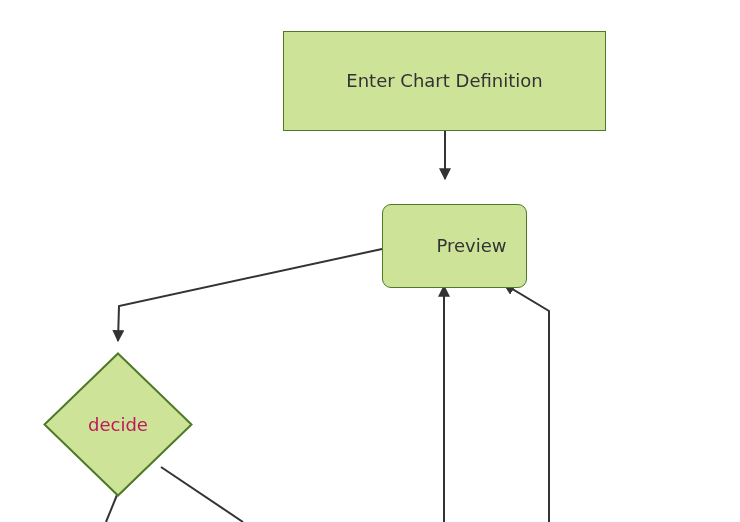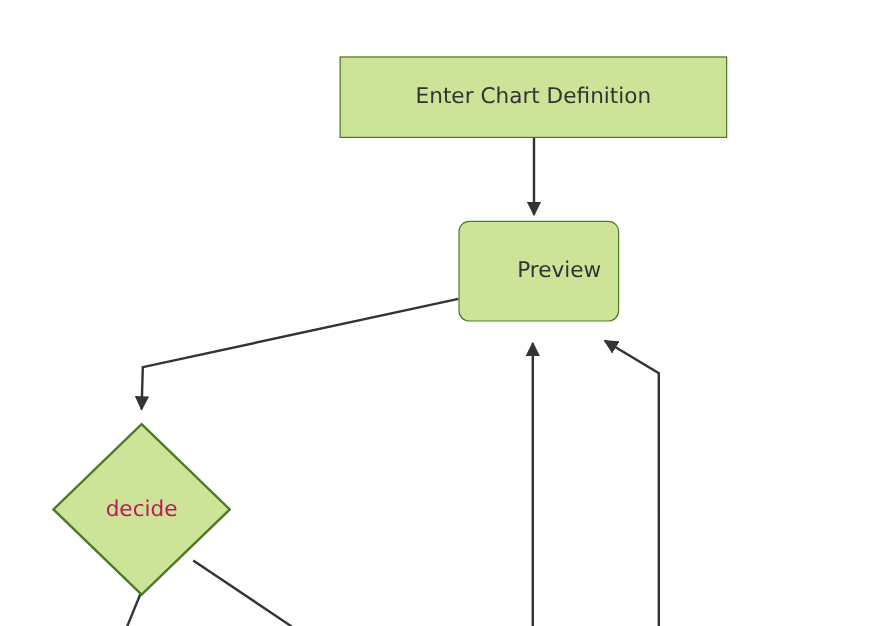--- a/index.html
+++ b/index.html
@@ -82,25 +82,25 @@
 
     <path d="M 444 522 L 444 286" fill="none" stroke="#333333" stroke-width="2" marker-end="url(#arrow)"></path>
 
     <path d="M 549 522 L 549 311 L 504 284" fill="none" stroke="#333333" stroke-width="2" marker-end="url(#arrow)"></path>
 
     <path d="M 117 495 L 106 522" fill="none" stroke="#333333" stroke-width="2"></path>
 
     <path d="M 161 467 L 243 522" fill="none" stroke="#333333" stroke-width="2"></path>
   </svg>
 
-  <div class="node node-rect" style="left:283px; top:31px; width:323px; height:68px;margin-top:16px;">
+  <div class="node node-rect" style="left:283px; top:31px; width:323px; height:100px;">
     <span>Enter Chart Definition</span>
   </div>
 
-  <div class="node node-round" style="left:382px; top:184px; width:134px; height:84px;padding-left:34px;">
+  <div class="node node-round" style="left:382px; top:204px; width:145px; height:84px;padding-left:34px;">
     <span>Preview</span>
   </div>
 
   <div class="node-diamond-wrap" style="left:43px; top:352px; width:150px; height:145px;">
     <svg class="node-diamond-shape" viewBox="0 0 150 145" preserveAspectRatio="none" xmlns="http://www.w3.org/2000/svg">
       <polygon points="75,1.5 148.5,72.5 75,143.5 1.5,72.5" fill="#cde498" stroke="#4e7a28" stroke-width="2"></polygon>
     </svg>
     <span class="node-diamond-label">decide</span>
   </div>
 

